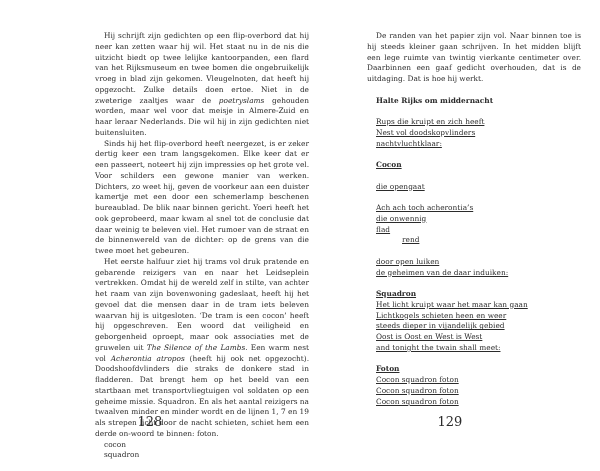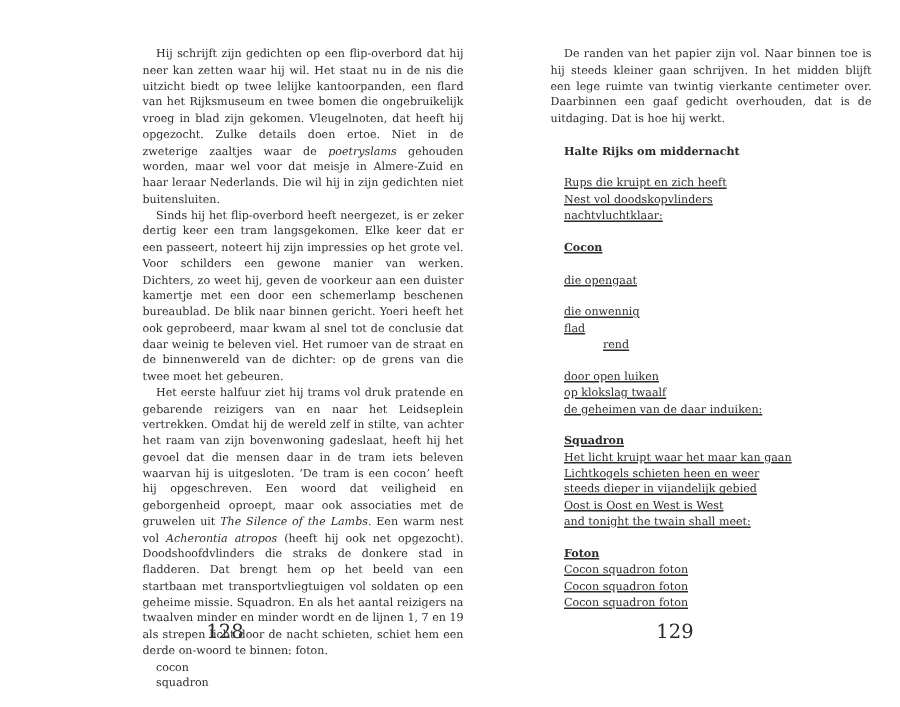--- a/index.html
+++ b/index.html
@@ -47,26 +47,26 @@
     <div class="poem-title">Halte Rijks om middernacht</div>
     <div class="poem" id="poem">
         <div class="line">Rups die kruipt en zich heeft</div>
         <div class="line">Nest vol doodskopvlinders</div>
         <div class="line">nachtvluchtklaar:</div>
         <div class="gap"></div>
         <div class="stanza-title">Cocon</div>
         <div class="gap"></div>
         <div class="line">die opengaat</div>
         <div class="gap"></div>
+        <div class="line">Ach ach toch acherontia’s</div>
         <div class="line">die onwennig</div>
         <div class="line">flad</div>
         <div class="line indent2">rend</div>
         <div class="gap"></div>
         <div class="line">door open luiken</div>
-        <div class="line">op klokslag twaalf</div>
         <div class="line">de geheimen van de daar induiken:</div>
         <div class="gap"></div>
         <div class="stanza-title">Squadron</div>
         <div class="line">Het licht kruipt waar het maar kan gaan</div>
         <div class="line">Lichtkogels schieten heen en weer</div>
         <div class="line">steeds dieper in vijandelijk gebied</div>
         <div class="line">Oost is Oost en West is West</div>
         <div class="line">and tonight the twain shall meet:</div>
         <div class="gap"></div>
         <div class="stanza-title">Foton</div>

